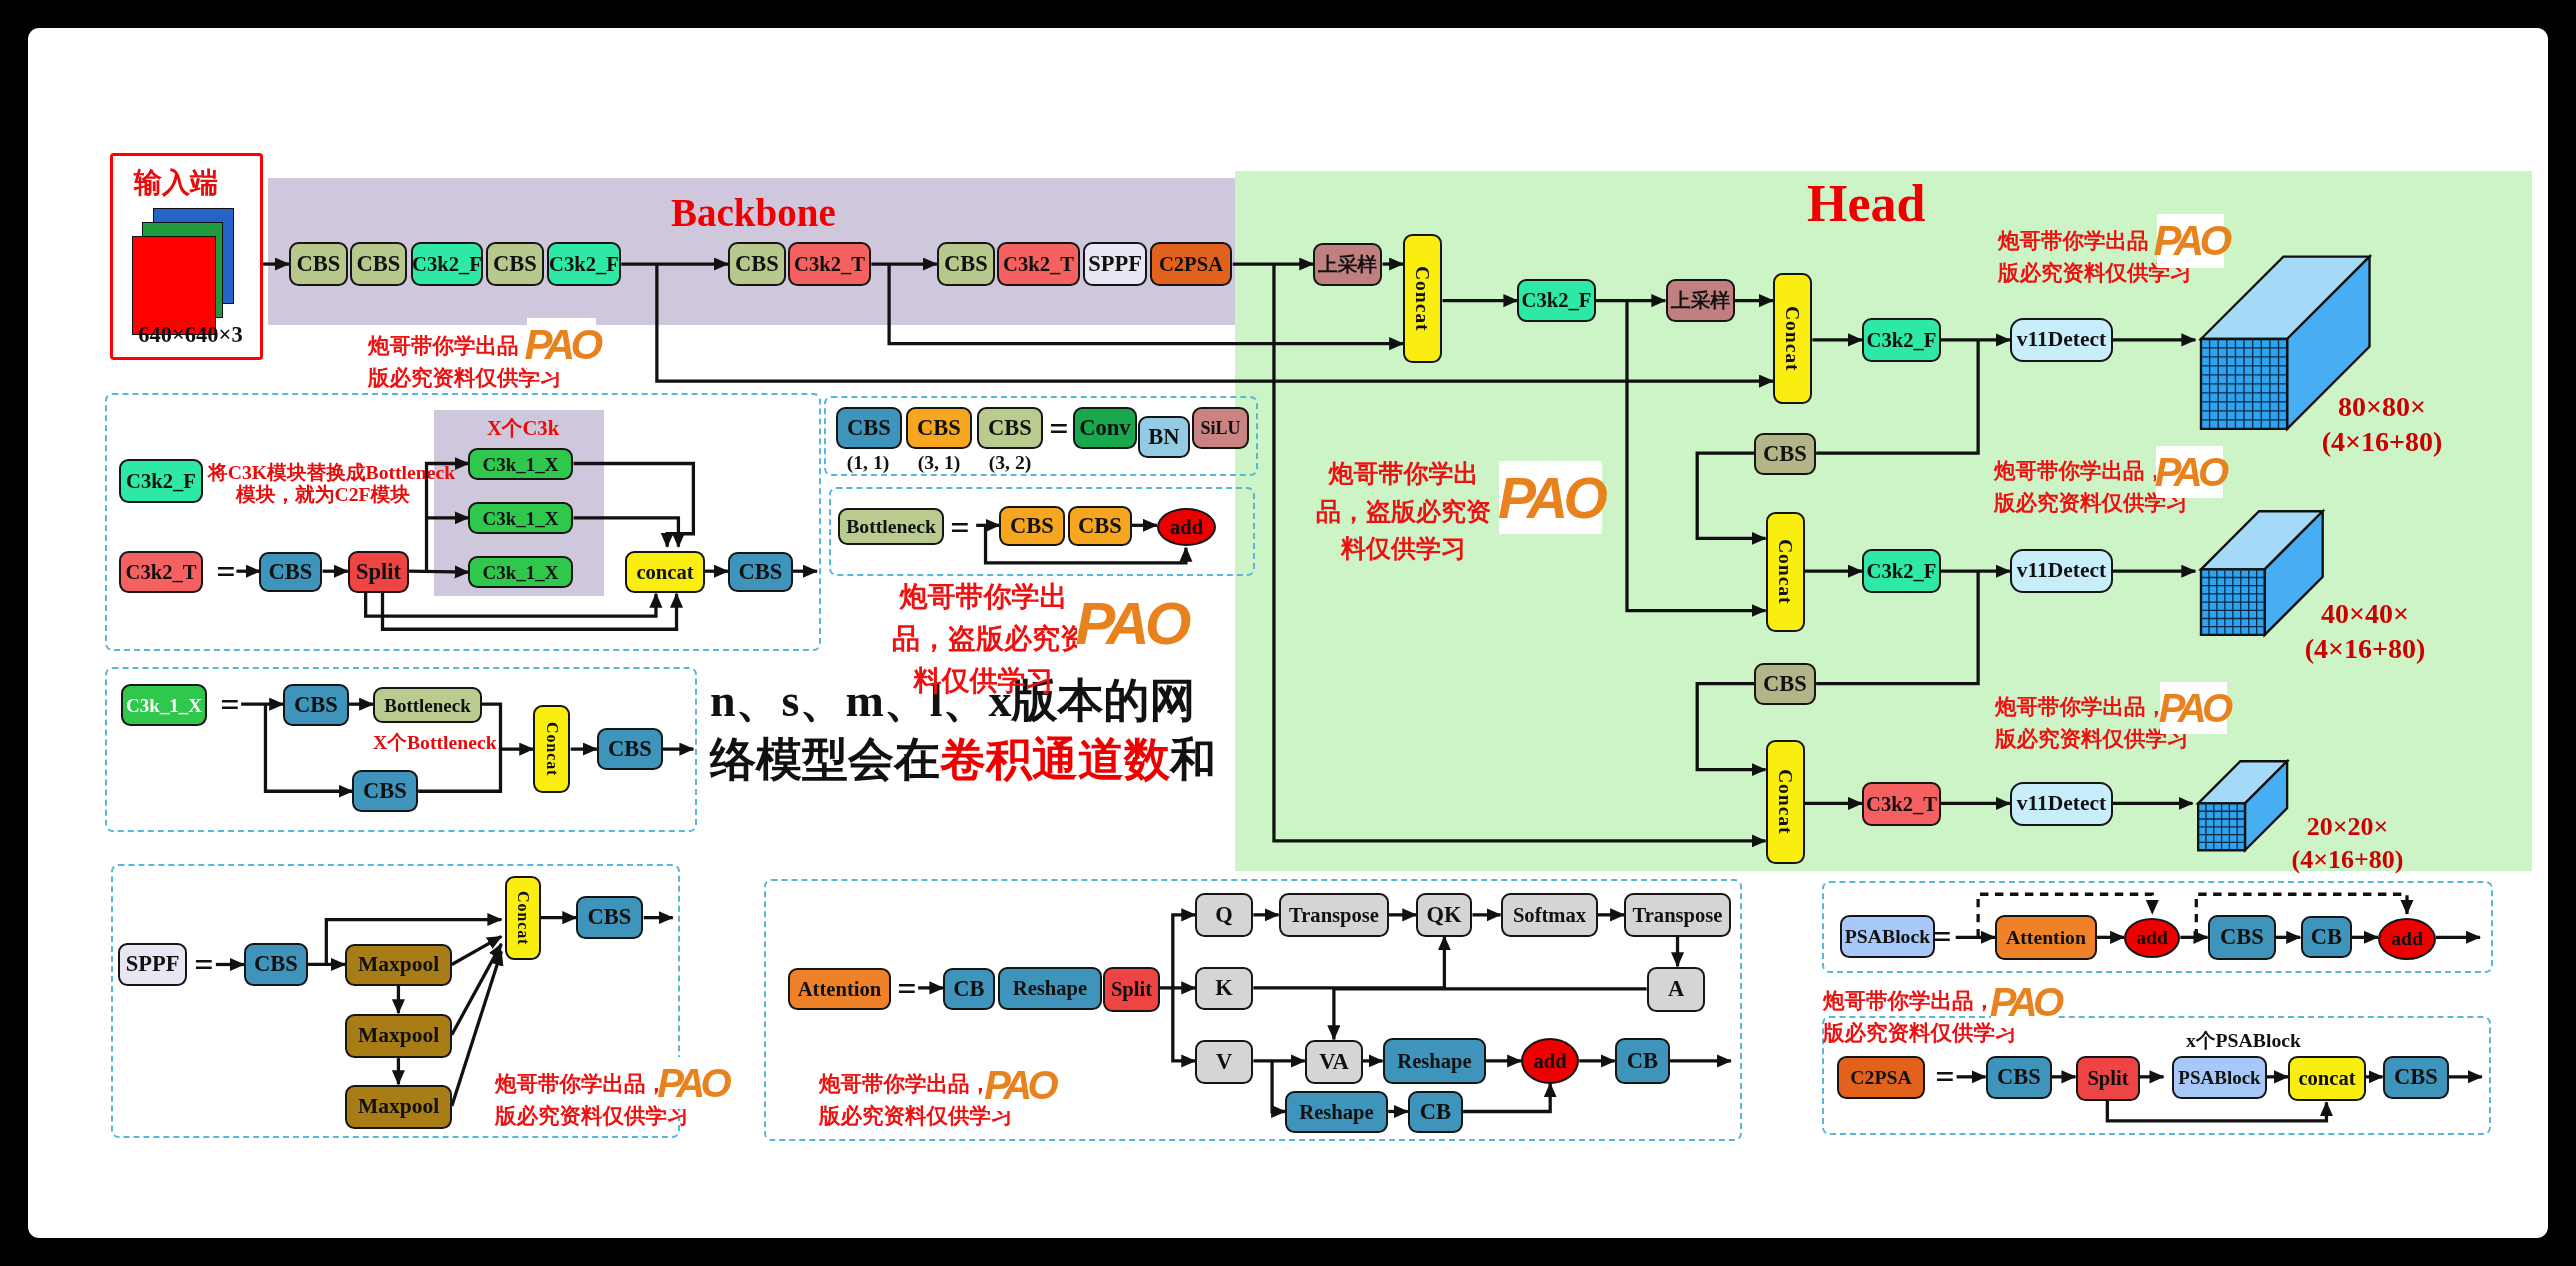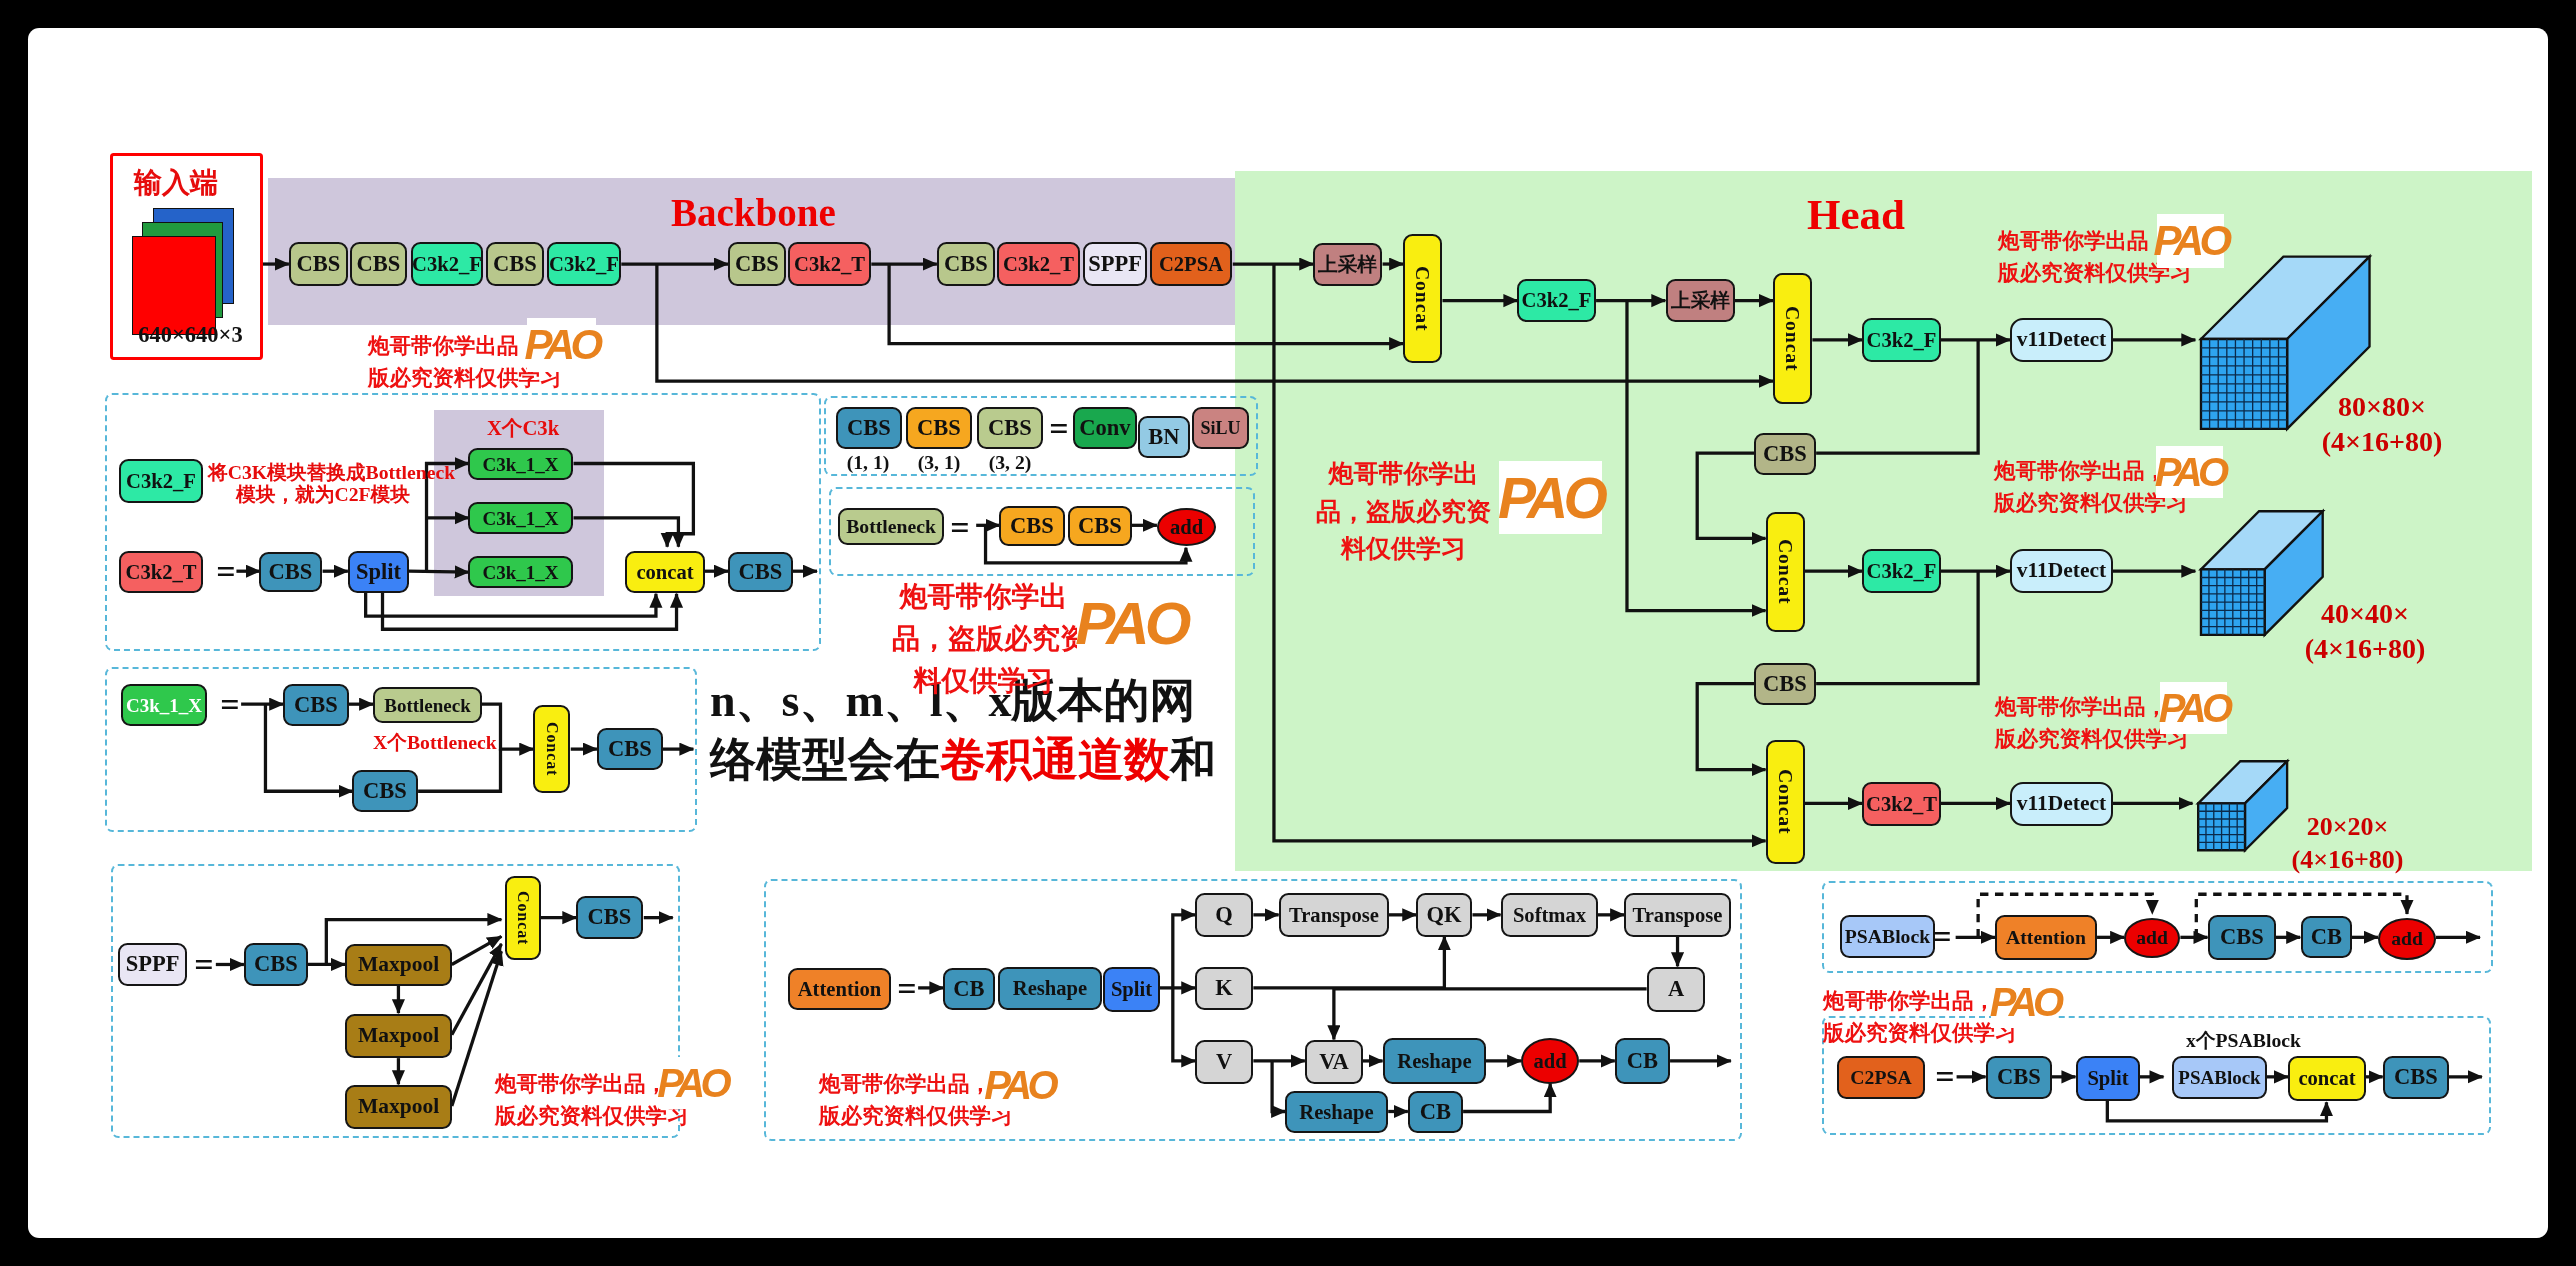--- a/index.html
+++ b/index.html
@@ -13,21 +13,21 @@
   .nd{position:absolute;z-index:2;display:flex;align-items:center;justify-content:center;
       border:2.3px solid #151515;border-radius:9.4px;box-sizing:border-box;
       font:bold 22.5px "Liberation Serif",serif;color:#111;text-align:center;line-height:1;}
   .vert{writing-mode:vertical-rl;text-orientation:mixed;letter-spacing:0.9px;}
   .wt{color:#fff;}
   .olive{background:#b8c78c;} .c3k2f{background:#2de9a5;} .c3k2t{background:#f56060;}
   .sppf{background:#e9e6f4;} .c2psa{background:#e2611c;} .up{background:#c08080;}
   .concat{background:#f9ee10;} .v11{background:#c9eefb;border-radius:13px;} .khaki{background:#b2b588;}
   .blue{background:#3e94ba;} .orange{background:#f6a71f;} .sage{background:#b9cb8e;}
   .conv{background:#19a84e;} .bn{background:#93cae4;} .silu{background:#ca8381;}
-  .split{background:#3b82f6;} .gray{background:#d5d5d5;} .attn{background:#ef8128;}
+  .split{background:#ef4444;} .gray{background:#d5d5d5;} .attn{background:#ef8128;}
   .psa{background:#a7c8f8;margin-left:8px;} .green{background:#2fc84c;} .maxpool{background:#a87d16;}
   .add{background:#ec0000;border-radius:50%;}
   .eq{border:none;background:none;font:bold 34px "Liberation Serif",serif;z-index:2;}
   .dbox{position:absolute;z-index:1;border:2.8px dashed #57b7d9;border-radius:7.5px;box-sizing:border-box;}
   .redlab{position:absolute;z-index:3;color:#e60c0c;font-weight:bold;white-space:nowrap;}
   .klabel{position:absolute;z-index:2;font:bold 19.7px "Liberation Serif",serif;color:#111;text-align:center;}
   .wm{position:absolute;z-index:4;color:#ee1111;font-weight:bold;white-space:nowrap;
       font-family:"Liberation Sans",sans-serif;}
   .pao{position:absolute;z-index:4;background:#fff;display:flex;align-items:center;justify-content:center;
        font:italic 900 37px "Liberation Sans",sans-serif;color:#e8821e;letter-spacing:-4.7px;}
@@ -43,21 +43,21 @@
 <body>
 
 <div id="stage">
   <div id="paper">
 
     <div class="band" style="left:240px;top:150px;width:967px;height:147px;background:#cfc7dc;"></div>
     <div class="band" style="left:1207px;top:143px;width:1297px;height:700px;background:#cdf4c7;"></div>
     <div class="band" style="left:406px;top:382px;width:170px;height:186px;background:#cfc7dc;"></div>
 
     <div class="bandtitle" style="left:643px;top:162px;font-size:39px;">Backbone</div>
-    <div class="bandtitle" style="left:1779px;top:162px;font-size:43px;">Head</div>
+    <div class="bandtitle" style="left:1779px;top:146px;font-size:52px;">Head</div>
 
     <div class="inbox" style="left:82px;top:125px;width:147px;height:201px;"></div>
     <div class="redlab" style="left:106px;top:136px;font-size:28px;font-family:'Liberation Serif',serif;">输入端</div>
     <div class="sq" style="left:125px;top:180px;width:79px;height:94px;background:#2563c9;"></div>
     <div class="sq" style="left:114px;top:194px;width:79px;height:94px;background:#219a3e;"></div>
     <div class="sq" style="left:104px;top:208px;width:82px;height:97px;background:#f00;"></div>
     <div class="klabel" style="left:96px;top:294px;width:133px;font-size:22.5px;">640×640×3</div>
 
     <div class="note" style="left:682px;top:644px;">
       <div><span>n、s、m、l、x版本的网</span></div>

